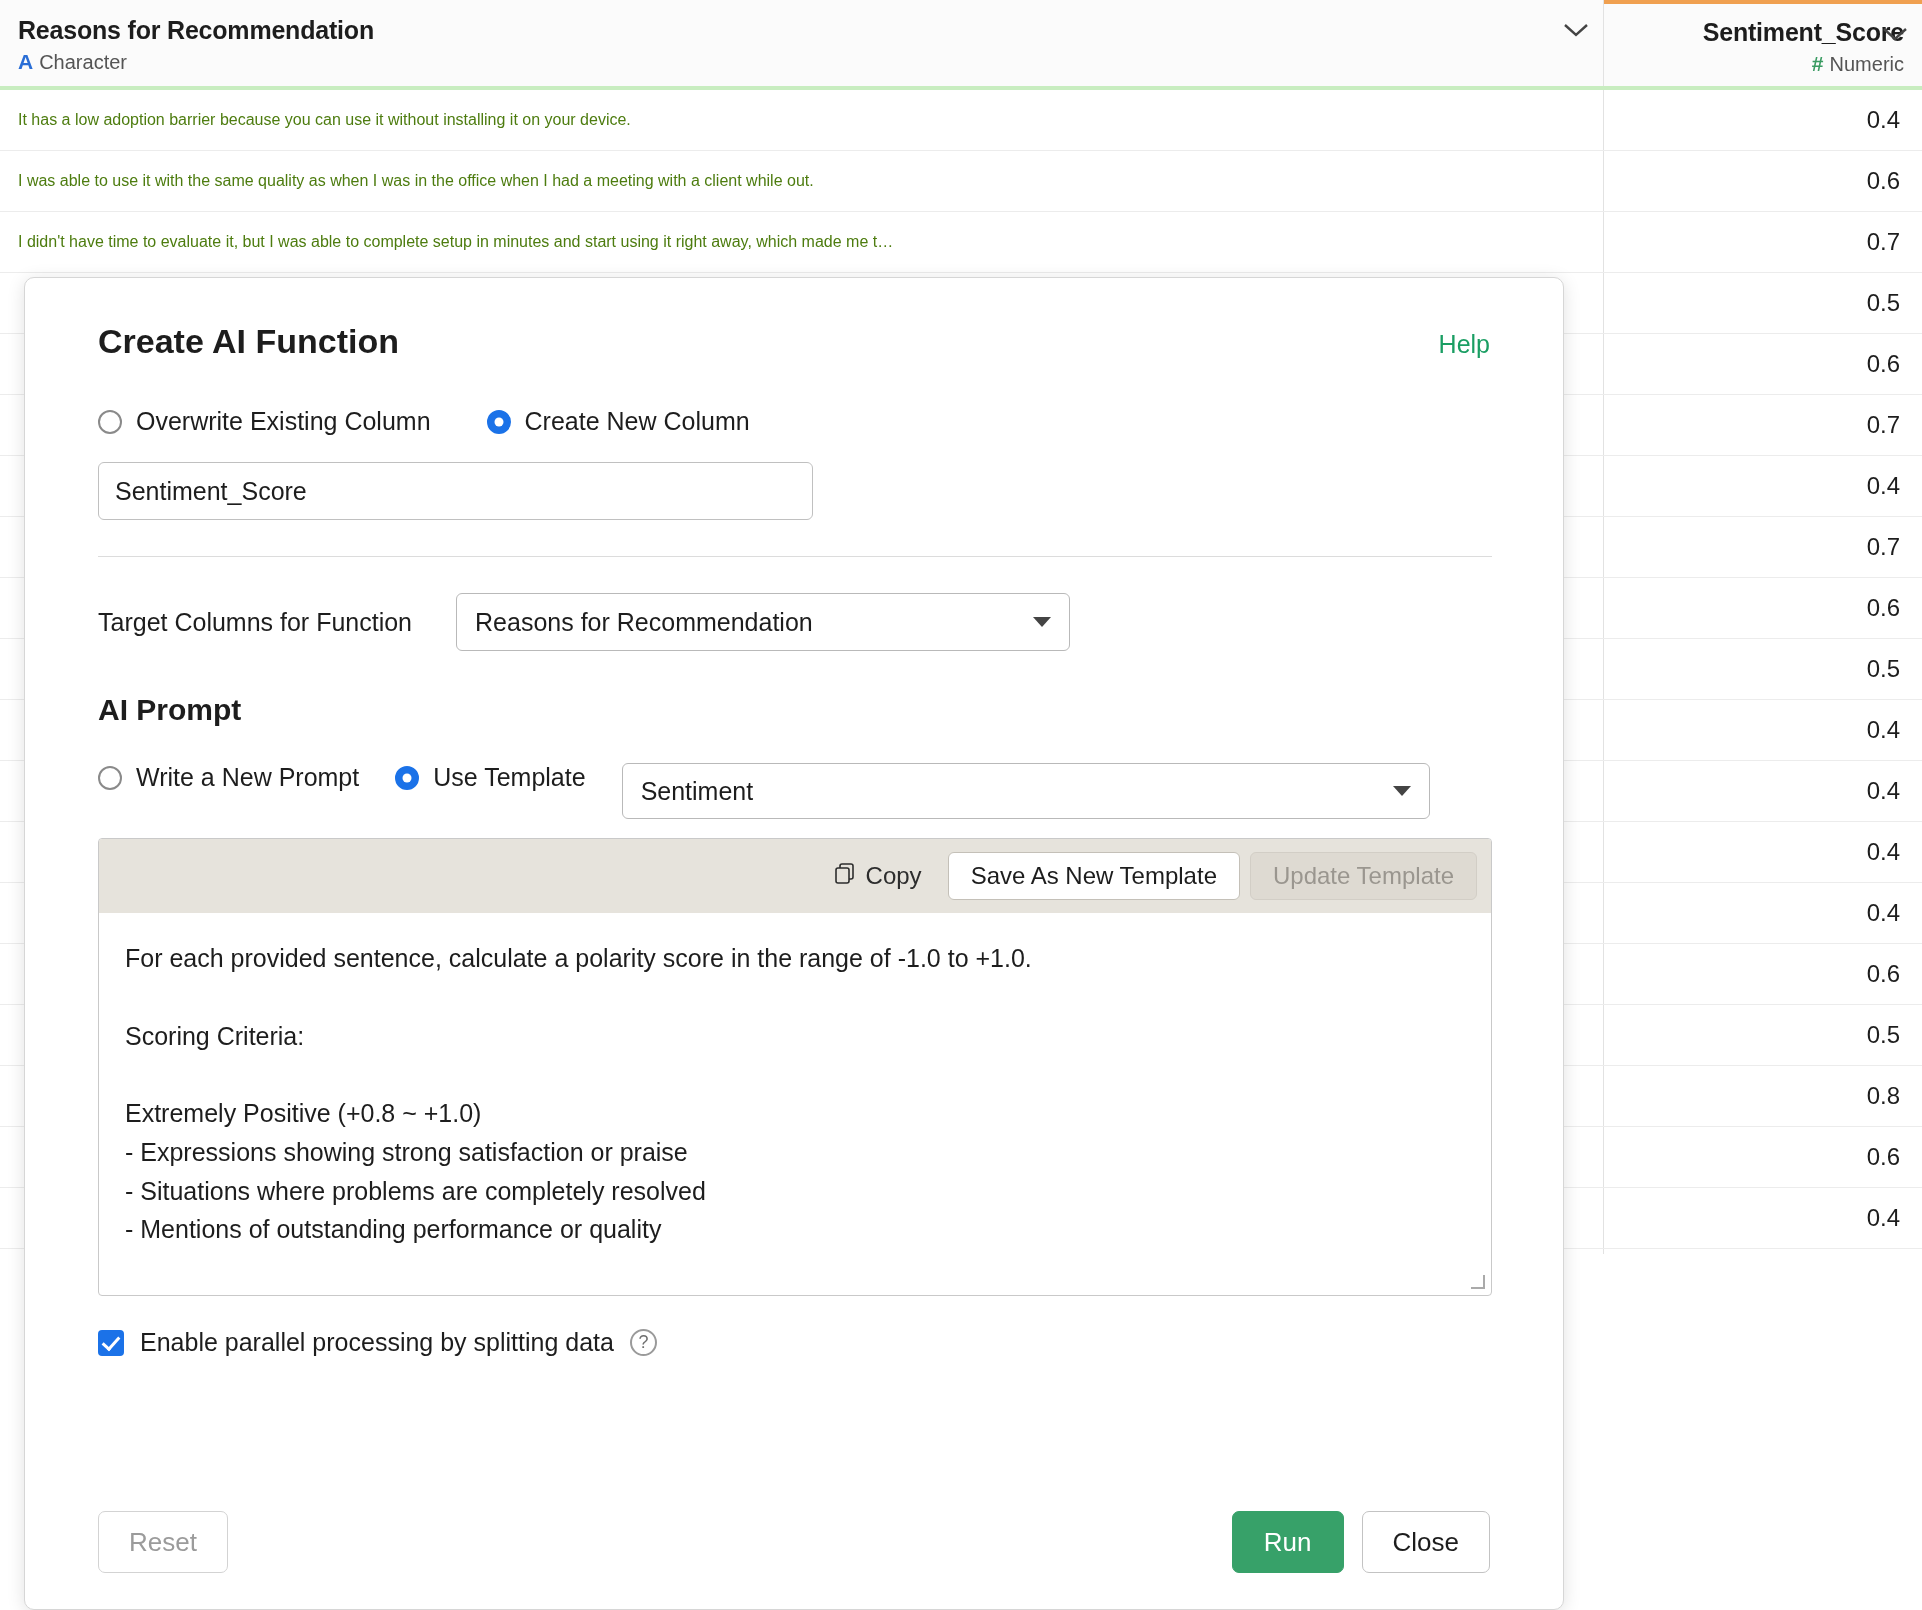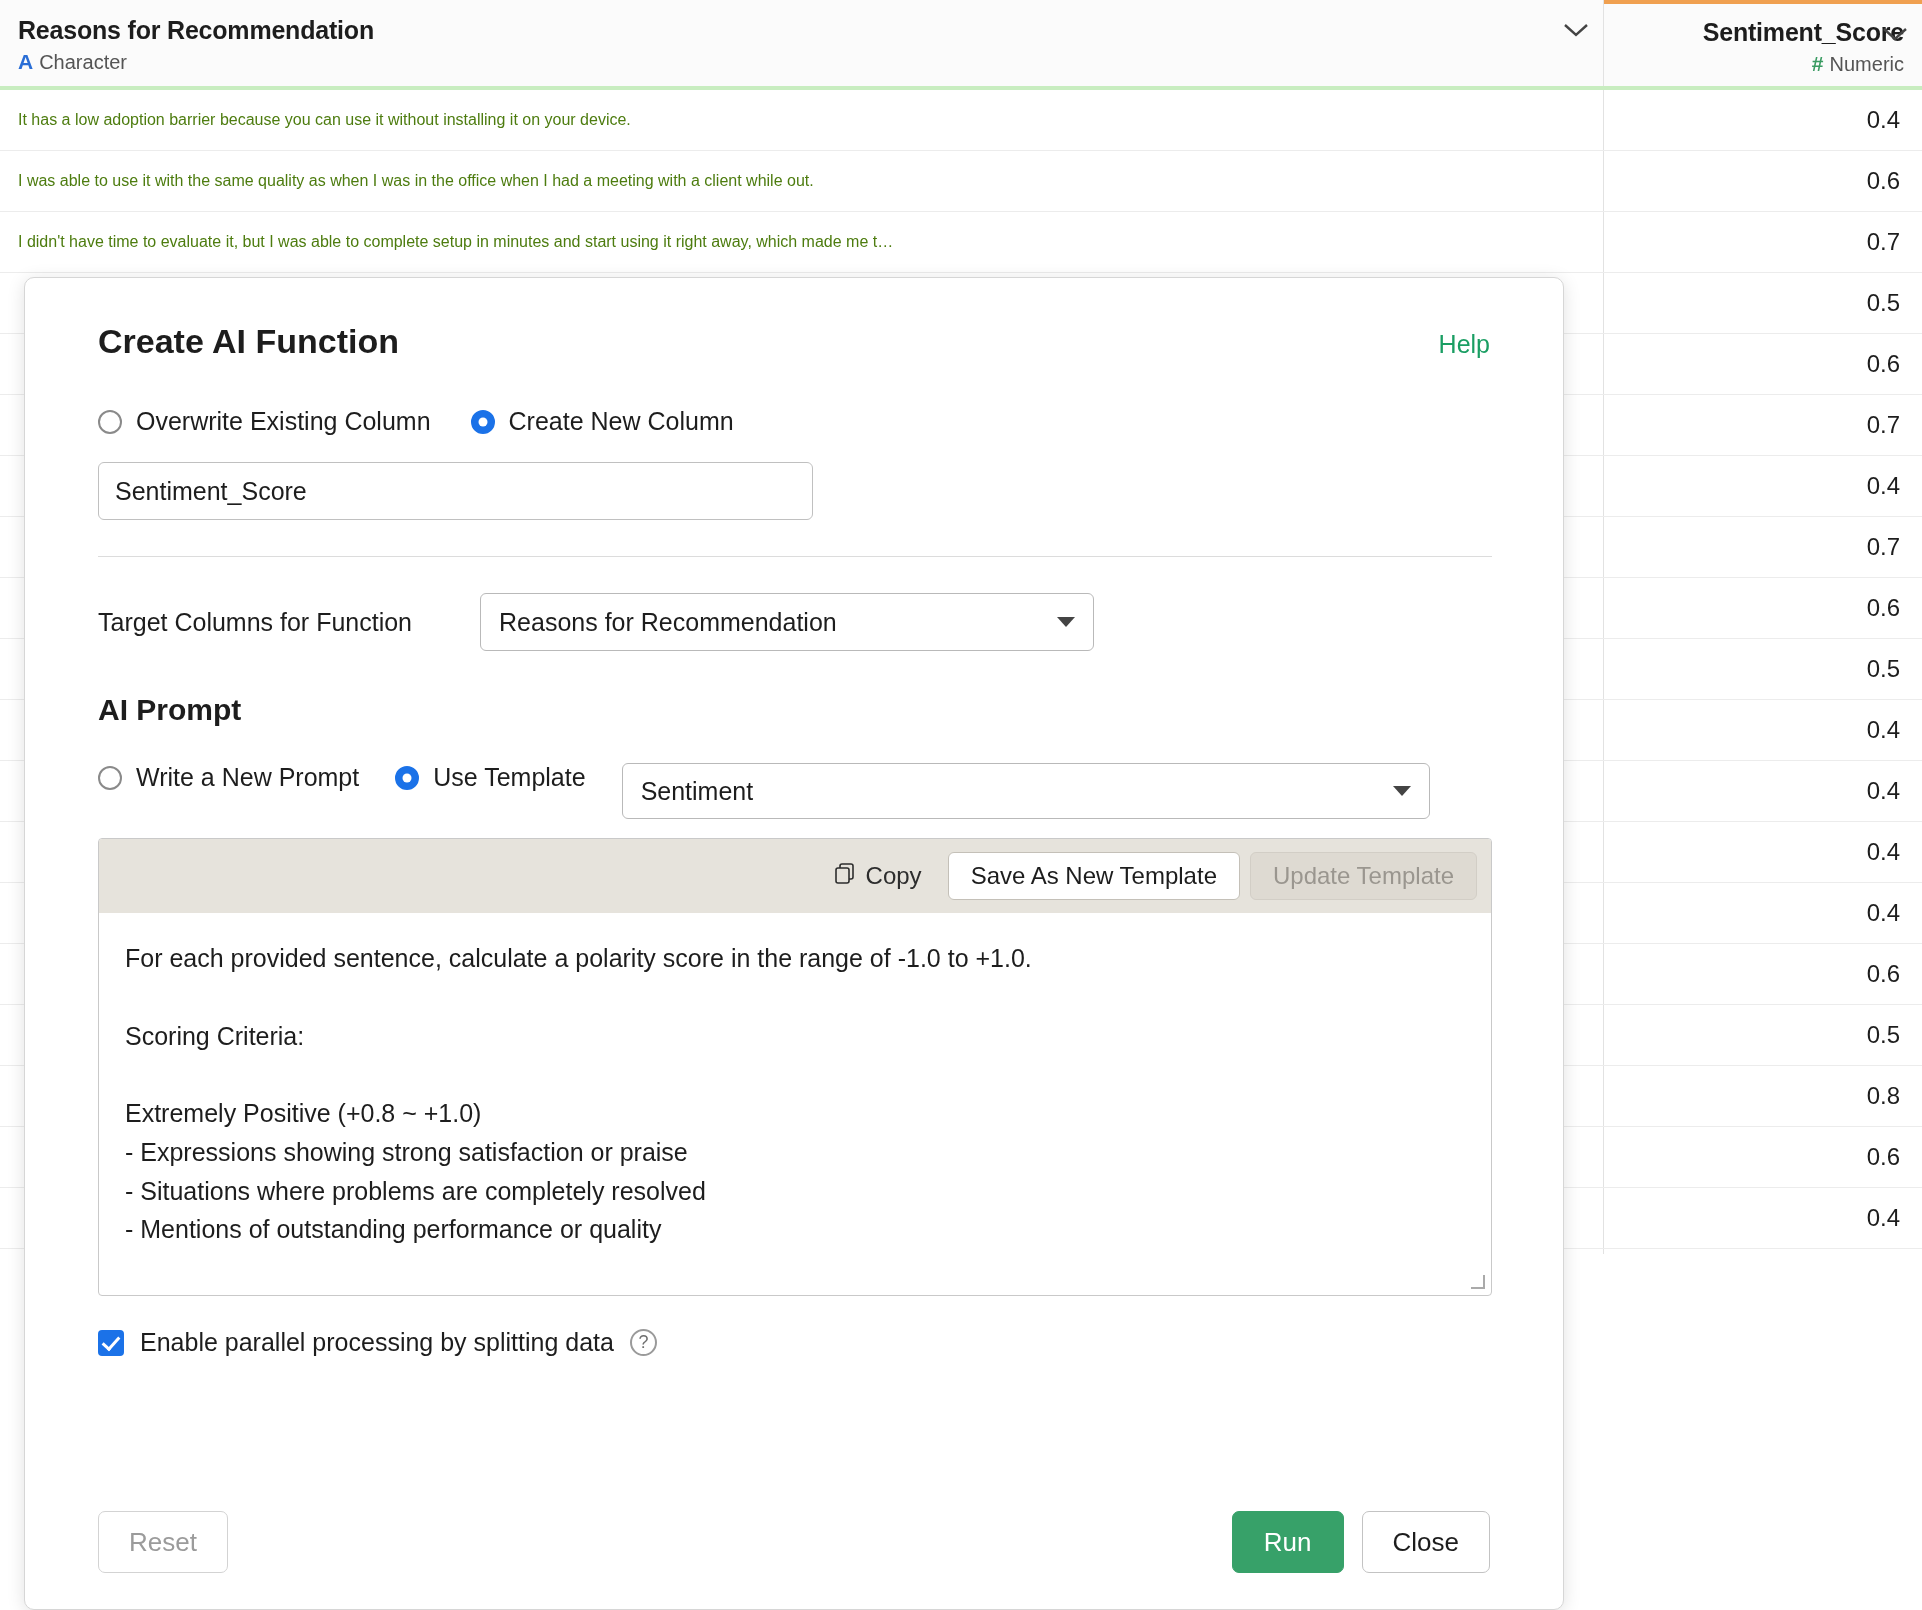--- a/index.html
+++ b/index.html
@@ -134,21 +134,21 @@
   .help-link {
     font-size: 25px;
     color: #1a9e63;
     cursor: pointer;
     padding-top: 8px;
   }
 
   .radio-row {
     display: flex;
     align-items: center;
-    gap: 0;
+    gap: 16px;
     margin-top: 46px;
   }
   .radio-item {
     display: flex;
     align-items: center;
     gap: 14px;
     margin-right: 40px;
     cursor: pointer;
   }
   .radio {
@@ -189,21 +189,21 @@
   .divider {
     margin-top: 36px;
     border-top: 1px solid #dcdcdc;
     width: 1394px;
   }
 
   .target-row {
     display: flex;
     align-items: center;
     margin-top: 36px;
-    gap: 68px;
+    gap: 44px;
   }
   .target-label { font-size: 25px; color: #1d1d1d; }
   .select {
     position: relative;
     width: 614px;
     height: 58px;
     border: 1px solid #b9b9b9;
     border-radius: 6px;
     background: #fff;
     display: flex;

